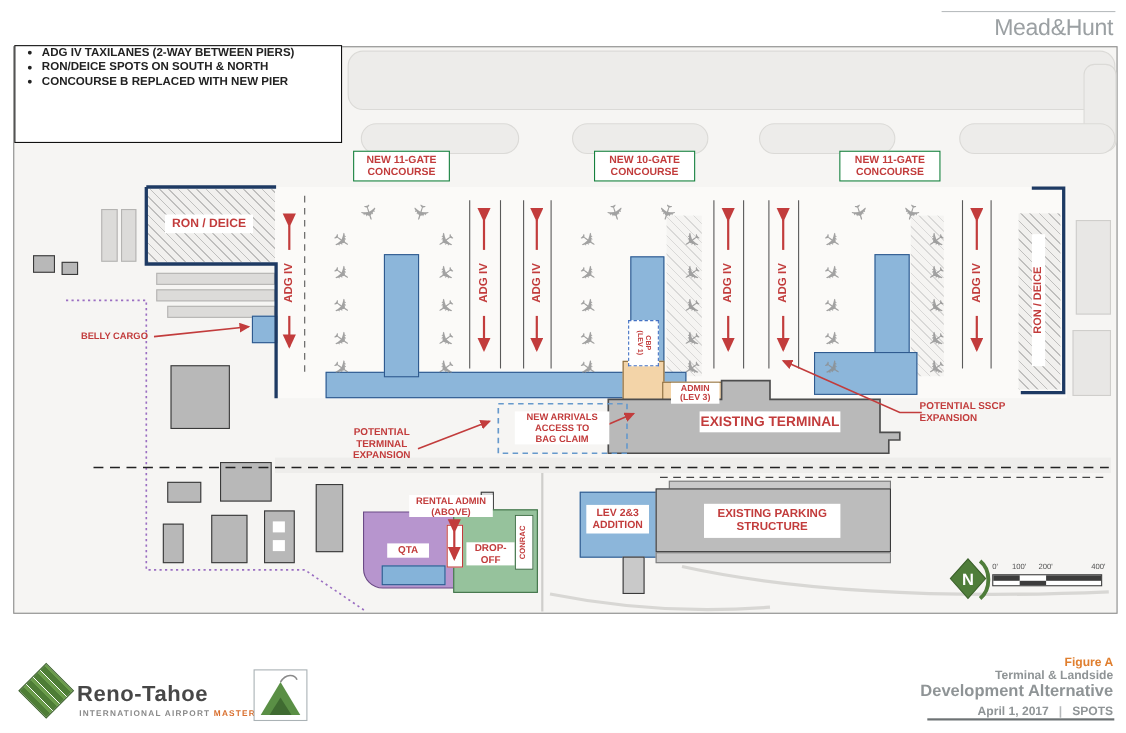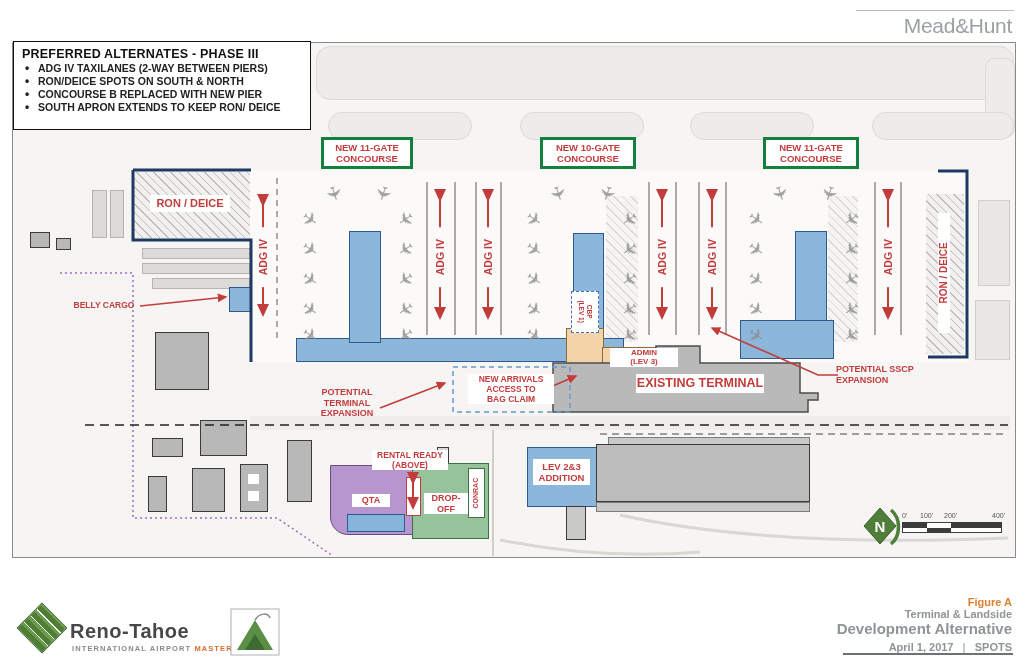--- a/index.html
+++ b/index.html
@@ -12,21 +12,21 @@
   .corridorband{background:#fbfaf8;}
   .hatch{background-color:#f1f0ee;background-image:repeating-linear-gradient(45deg,rgba(130,130,130,.45) 0 1px,transparent 1px 6px);}
   .slat{background:#dcdbd9;border:1px solid #b5b4b2;}
   .bld{background:#b8b8b8;border:1.5px solid #3a3a3a;}
   .bld-faint{background:#e8e7e5;border:1px solid #cfcecb;}
   .pier{background:#8cb6da;border:1.5px solid #2f5a8f;}
   .tan{background:#f3d4a8;border:1px solid #8a6c3c;}
   
   .rlabel{color:#c23c3c;font-weight:bold;text-align:center;white-space:pre-line;line-height:1.18;}
   .wbg{background:#fff;}
-  .boxed{border:3px solid #15803d;padding:2px 3px;background:#fff;}
+  .boxed{border:1px solid #15803d;padding:2px 3px;background:#fff;}
   .vrot{transform:rotate(-90deg);transform-origin:center;}
   .legend{left:13px;top:41px;width:296px;height:87px;background:#fff;border:1.5px solid #111;z-index:30;}
   .legend h1{margin:5px 8px 1px 8px;font-size:12.5px;letter-spacing:.2px;color:#111;}
   .legend ul{margin:0;padding:0 4px 0 24px;list-style:none;}
   .legend li{font-size:10.5px;font-weight:bold;color:#222;line-height:13px;position:relative;}
   .legend li::before{content:"\2022";position:absolute;left:-13px;font-size:12px;}
   .plane{position:absolute;color:#8d8d8d;opacity:.8;font-size:19px;line-height:1;}
   .brand{color:#9ba0a3;font-size:21px;letter-spacing:-.3px;}
   .ft-gray{color:#8f9496;font-weight:bold;}
   svg{display:block;}
@@ -171,49 +171,49 @@
   <div class="abs rlabel wbg vrot" style="left:884px;top:267px;width:120px;font-size:10px;">RON / DEICE</div>
 
   <div class="abs rlabel vrot" style="left:233px;top:251px;width:60px;font-size:10.5px;background:#fbfaf8;">ADG IV</div>
   <div class="abs rlabel vrot" style="left:410px;top:251px;width:60px;font-size:10.5px;background:#fbfaf8;">ADG IV</div>
   <div class="abs rlabel vrot" style="left:458px;top:251px;width:60px;font-size:10.5px;background:#fbfaf8;">ADG IV</div>
   <div class="abs rlabel vrot" style="left:632px;top:251px;width:60px;font-size:10.5px;background:#fbfaf8;">ADG IV</div>
   <div class="abs rlabel vrot" style="left:682px;top:251px;width:60px;font-size:10.5px;background:#fbfaf8;">ADG IV</div>
   <div class="abs rlabel vrot" style="left:858px;top:251px;width:60px;font-size:10.5px;background:#fbfaf8;">ADG IV</div>
 
   <div class="abs rlabel" style="left:66px;top:300px;width:76px;font-size:8.5px;">BELLY CARGO</div>
-  <div class="abs rlabel wbg" style="left:610px;top:348px;width:68px;font-size:8px;">ADMIN
+  <div class="abs rlabel wbg" style="left:610px;top:348px;width:44px;font-size:8px;">ADMIN
 (LEV 3)</div>
   <div class="abs rlabel wbg" style="left:636px;top:374px;width:128px;font-size:12.5px;padding:2px 0;">EXISTING TERMINAL</div>
   <div class="abs rlabel" style="left:836px;top:364px;width:82px;font-size:9px;text-align:left;">POTENTIAL SSCP
 EXPANSION</div>
   <div class="abs rlabel wbg" style="left:468px;top:374px;width:86px;font-size:8.5px;">NEW ARRIVALS
 ACCESS TO
 BAG CLAIM</div>
   <div class="abs rlabel" style="left:312px;top:387px;width:70px;font-size:9px;">POTENTIAL
 TERMINAL
 EXPANSION</div>
   <div class="abs rlabel wbg" style="left:533px;top:459px;width:57px;font-size:9.5px;padding:2px 0;">LEV 2&amp;3
 ADDITION</div>
-  <div class="abs rlabel wbg" style="left:372px;top:450px;width:76px;font-size:8.5px;">RENTAL READY
+  <div class="abs rlabel wbg" style="left:640px;top:458px;width:124px;font-size:10.5px;padding:3px 0;">EXISTING PARKING
+STRUCTURE</div>
+  <div class="abs rlabel wbg" style="left:372px;top:450px;width:76px;font-size:8.5px;">RENTAL ADMIN
 (ABOVE)</div>
   <div class="abs rlabel wbg" style="left:352px;top:494px;width:38px;font-size:9px;padding:1px 0;">QTA</div>
   <div class="abs rlabel wbg" style="left:424px;top:493px;width:44px;font-size:9px;">DROP-
 OFF</div>
   <div class="abs wbg" style="left:468px;top:468px;width:15px;height:48px;display:flex;align-items:center;justify-content:center;border:1px solid #3f7046;">
     <span class="rlabel vrot" style="font-size:7px;width:44px;">CONRAC</span>
   </div>
 
   <div class="abs legend">
-    <h1>PREFERRED ALTERNATES - PHASE III</h1>
     <ul>
       <li>ADG IV TAXILANES (2-WAY BETWEEN PIERS)</li>
       <li>RON/DEICE SPOTS ON SOUTH &amp; NORTH</li>
       <li>CONCOURSE B REPLACED WITH NEW PIER</li>
-      <li>SOUTH APRON EXTENDS TO KEEP RON/ DEICE</li>
     </ul>
   </div>
 
   <svg class="abs" style="left:860px;top:506px;" width="44" height="44">
     <path d="M31,4 C41,12 41,30 31,38" stroke="#4f7d3a" stroke-width="3.5" fill="none"></path>
     <polygon points="20,2 36,20 20,38 4,20" fill="#4f7d3a" stroke="#3c612c" stroke-width="1"></polygon>
     <text x="20" y="26" text-anchor="middle" font-size="15" font-weight="bold" fill="#fff" font-family="Liberation Sans, sans-serif">N</text>
   </svg>
   <div class="abs" style="left:900px;top:512px;width:110px;height:26px;">
     <span class="abs" style="left:2px;top:0;font-size:7px;color:#555;">0'</span>

